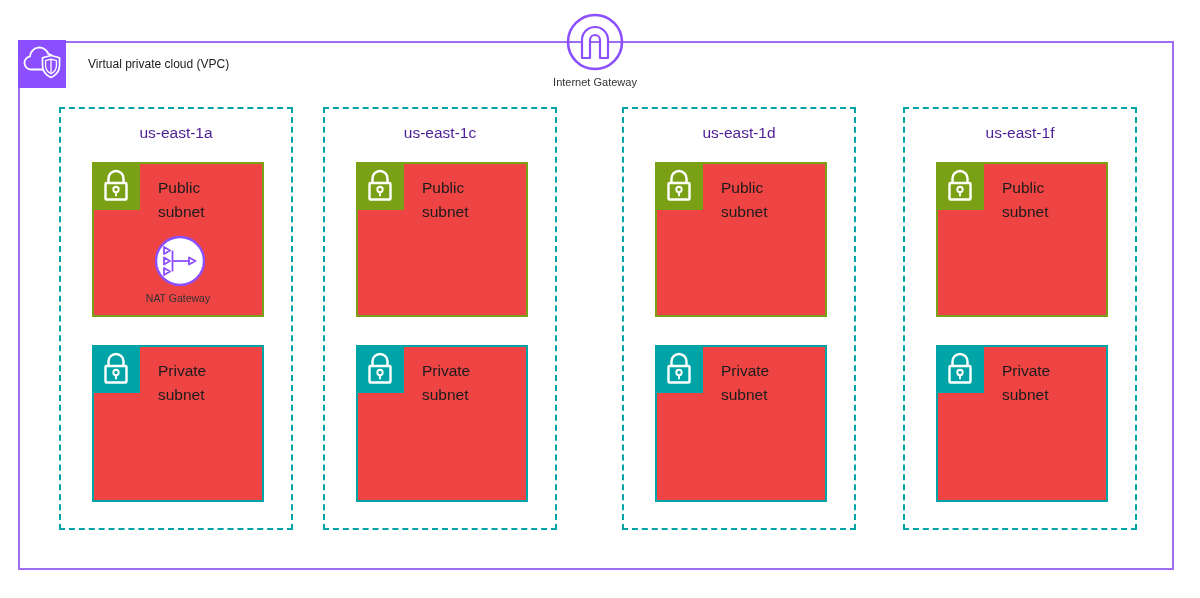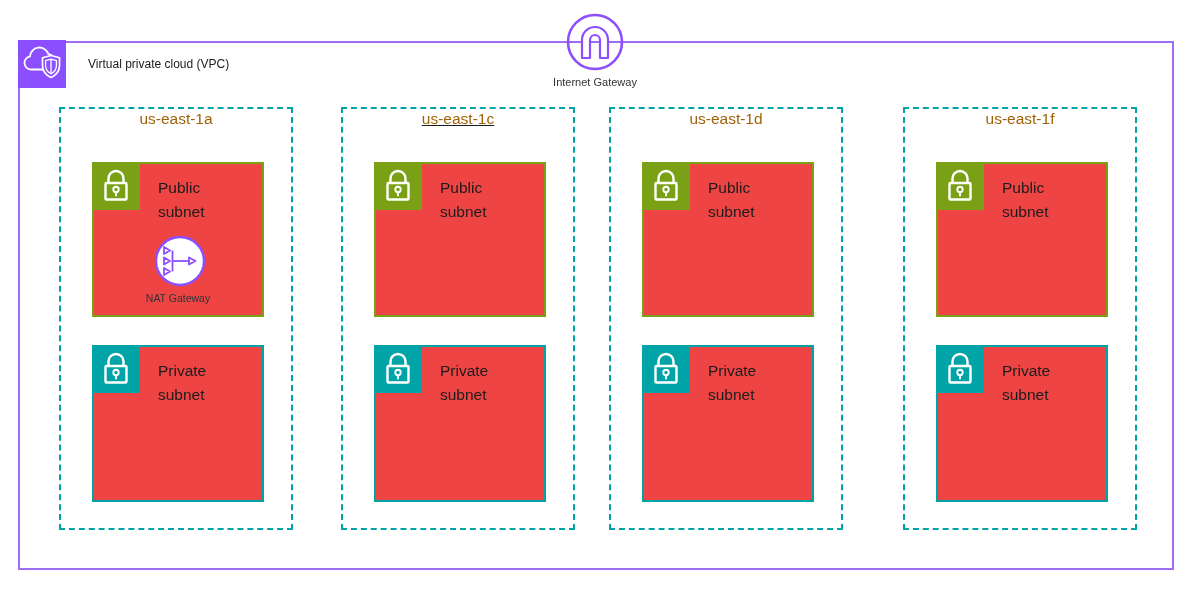--- a/index.html
+++ b/index.html
@@ -55,28 +55,28 @@
   }
 
   
   .az {
     position: absolute;
     top: 107px;
     width: 234px; height: 423px;
     border: 2px dashed #00A4A6;
   }
   .az-0 { left: 59px; }
-  .az-1 { left: 341px; text-decoration: underline; }
-  .az-2 { left: 609px; }
+  .az-1 { left: 323px; }
+  .az-2 { left: 622px; }
   .az-3 { left: 903px; }
   .az-title {
-    margin-top: 1px;
+    margin-top: 15px;
     text-align: center;
     font-size: 15.5px;
-    color: #a16207;
+    color: #4c1d95;
   }
 
   
   .subnet {
     position: absolute;
     left: 31px;
     width: 172px;
     background: #ef4444;
   }
   .subnet.public {

